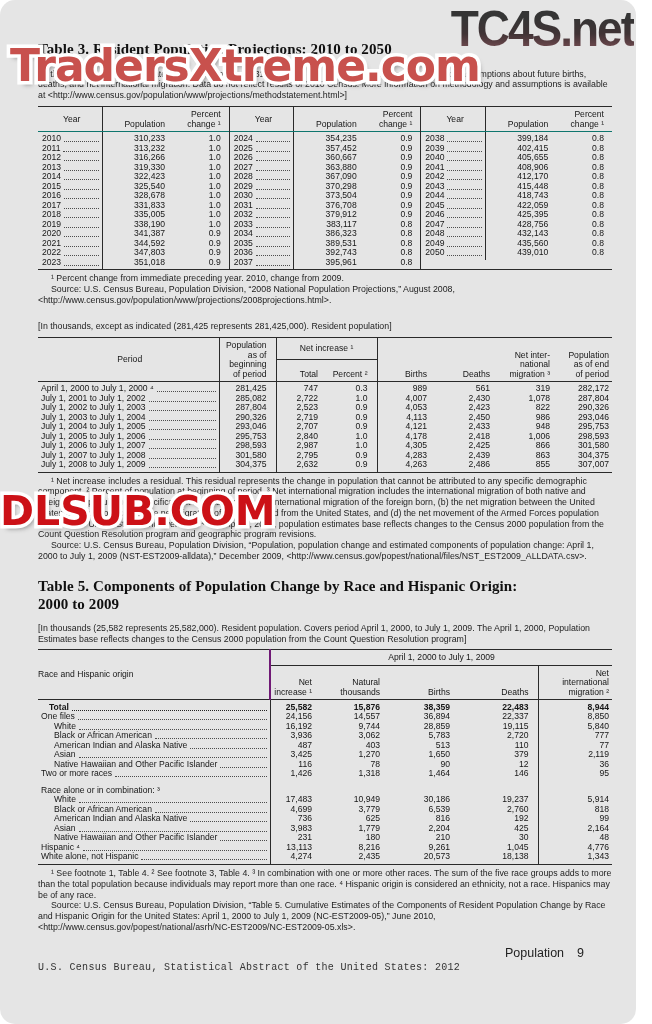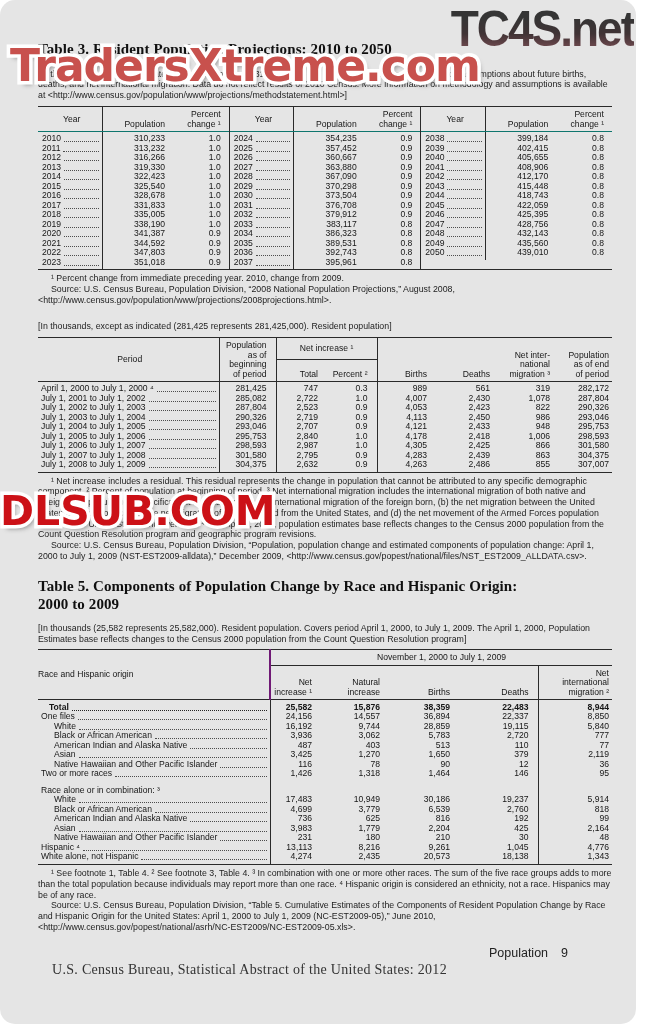--- a/index.html
+++ b/index.html
@@ -70,24 +70,24 @@
   .n5-mig { text-align:right; padding-right:3px; }
   tr.ind1 td.label5 { padding-left:16px; }
   tr.tot  td.label5 { padding-left:11px; }
   tr.section td { padding-top:7px; }
   .t5 tbody tr:first-child td { padding-top:2.5px; }
   .t5 tbody tr:last-child td { padding-bottom:2.5px; }
   .c5-race { width:232px; } .c5-inc { width:62px; } .c5-nat { width:72px; }
   .c5-bir { width:72px; } .c5-dea { width:62px; }
 
   
-  .pagenum { position:absolute; top:946px; right:68px; font-size:12.5px; color:#222; }
+  .pagenum { position:absolute; top:946px; right:52px; font-size:12.5px; color:#222; }
   .pagenum .pn { margin-left:13px; }
-  .footer-left { position:absolute; top:962px; left:52px; font-family:Liberation Serif, serif;
-                 font-size:14px; letter-spacing:.3px; color:#333; }
+  .footer-left { position:absolute; top:962px; left:38px; font-family:Liberation Mono, monospace;
+                 font-size:10px; letter-spacing:.3px; color:#333; }
 
   
   .wm { position:absolute; white-space:nowrap; pointer-events:none; }
   .wm-top { top:0; right:2px; z-index:6;
             font-family:"Liberation Sans",sans-serif; font-weight:900; font-size:46px; letter-spacing:-2px;
             transform:scaleY(1.08); transform-origin:top right; color:#3b3336; }
   @supports ((-webkit-background-clip:text)) {
     .wm-top { background:linear-gradient(180deg,#353535 30%,#403335 58%,#6e494e 82%,#8a575d 100%);
               -webkit-background-clip:text; background-clip:text; color:transparent; }
   }
@@ -772,27 +772,27 @@
             <col class="c5-race">
             <col class="c5-inc">
             <col class="c5-nat">
             <col class="c5-bir">
             <col class="c5-dea">
             <col>
           </colgroup>
         <thead>
           <tr>
             <th class="h-race" rowspan="2">Race and Hispanic origin</th>
-            <th class="h-span" colspan="5">November 1, 2000 to July 1, 2009</th>
+            <th class="h-span" colspan="5">April 1, 2000 to July 1, 2009</th>
           </tr>
           <tr>
             <th class="n5-inc">Net
 increase ¹</th>
             <th class="n5-nat">Natural
-increase</th>
+thousands</th>
             <th class="n5-bir">Births</th>
             <th class="n5-dea">Deaths</th>
             <th class="n5-mig">Net
 international
 migration ²</th>
           </tr>
         </thead>
         <tbody>
             <tr class="bold tot">
               <td class="label5">

